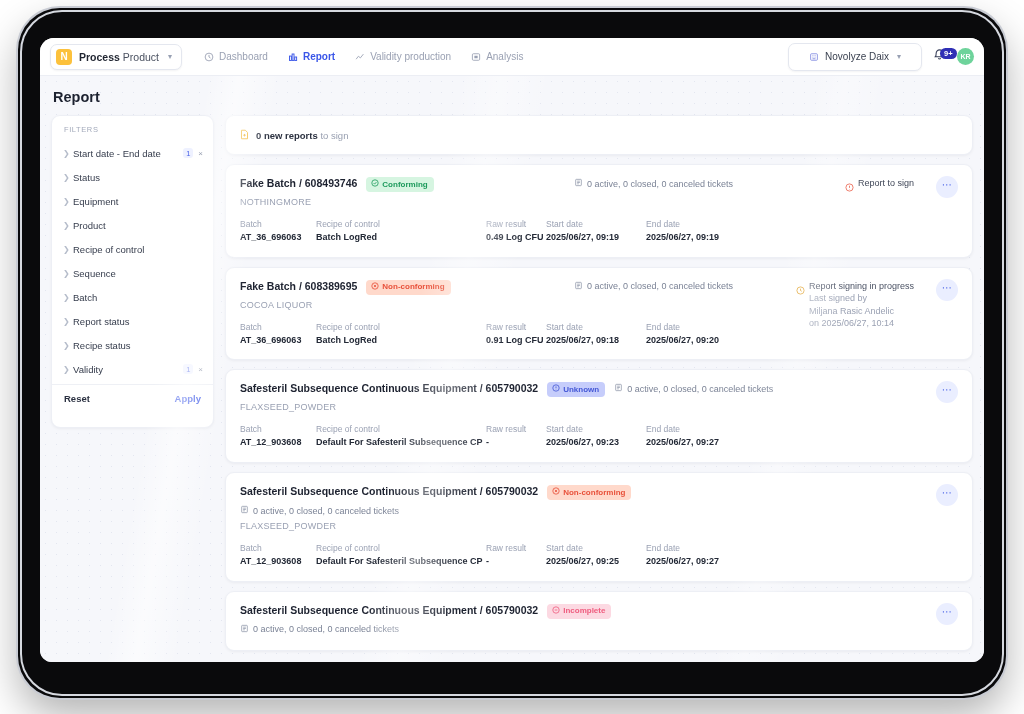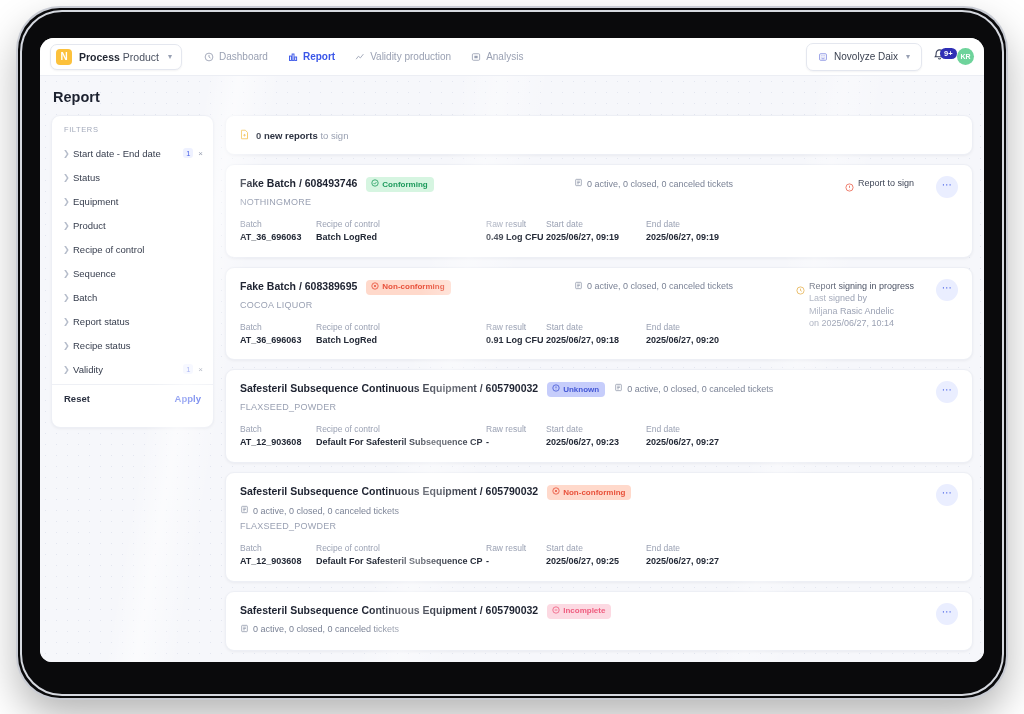--- a/index.html
+++ b/index.html
@@ -73,21 +73,21 @@
   }
   .navtab.active { color: #3a56e8; font-weight: bold; }
   .navtab svg { display: block; }
 
   .topbar-right {
     margin-left: auto; display: flex; align-items: center; gap: 10px;
   }
   .org-picker {
     display: flex; align-items: center; gap: 6px;
     border: 1px solid #e4e7ef; border-radius: 7px;
-    padding: 4px 11px; background: #fff; cursor: pointer;
+    padding: 4px 20px; background: #fff; cursor: pointer;
     box-shadow: 0 1px 2px rgba(16,24,40,.05);
   }
   .org-name { font-size: 10px; color: #3b4251; white-space: nowrap; }
   .bell-wrap { position: relative; display: flex; align-items: center; cursor: pointer; }
   .bell-badge {
     position: absolute; left: 8px; top: 1px;
     background: #2f2fb5; color: #fff;
     font-size: 7.5px; font-weight: bold;
     border-radius: 9px; padding: 1.5px 4px;
     line-height: 1;

